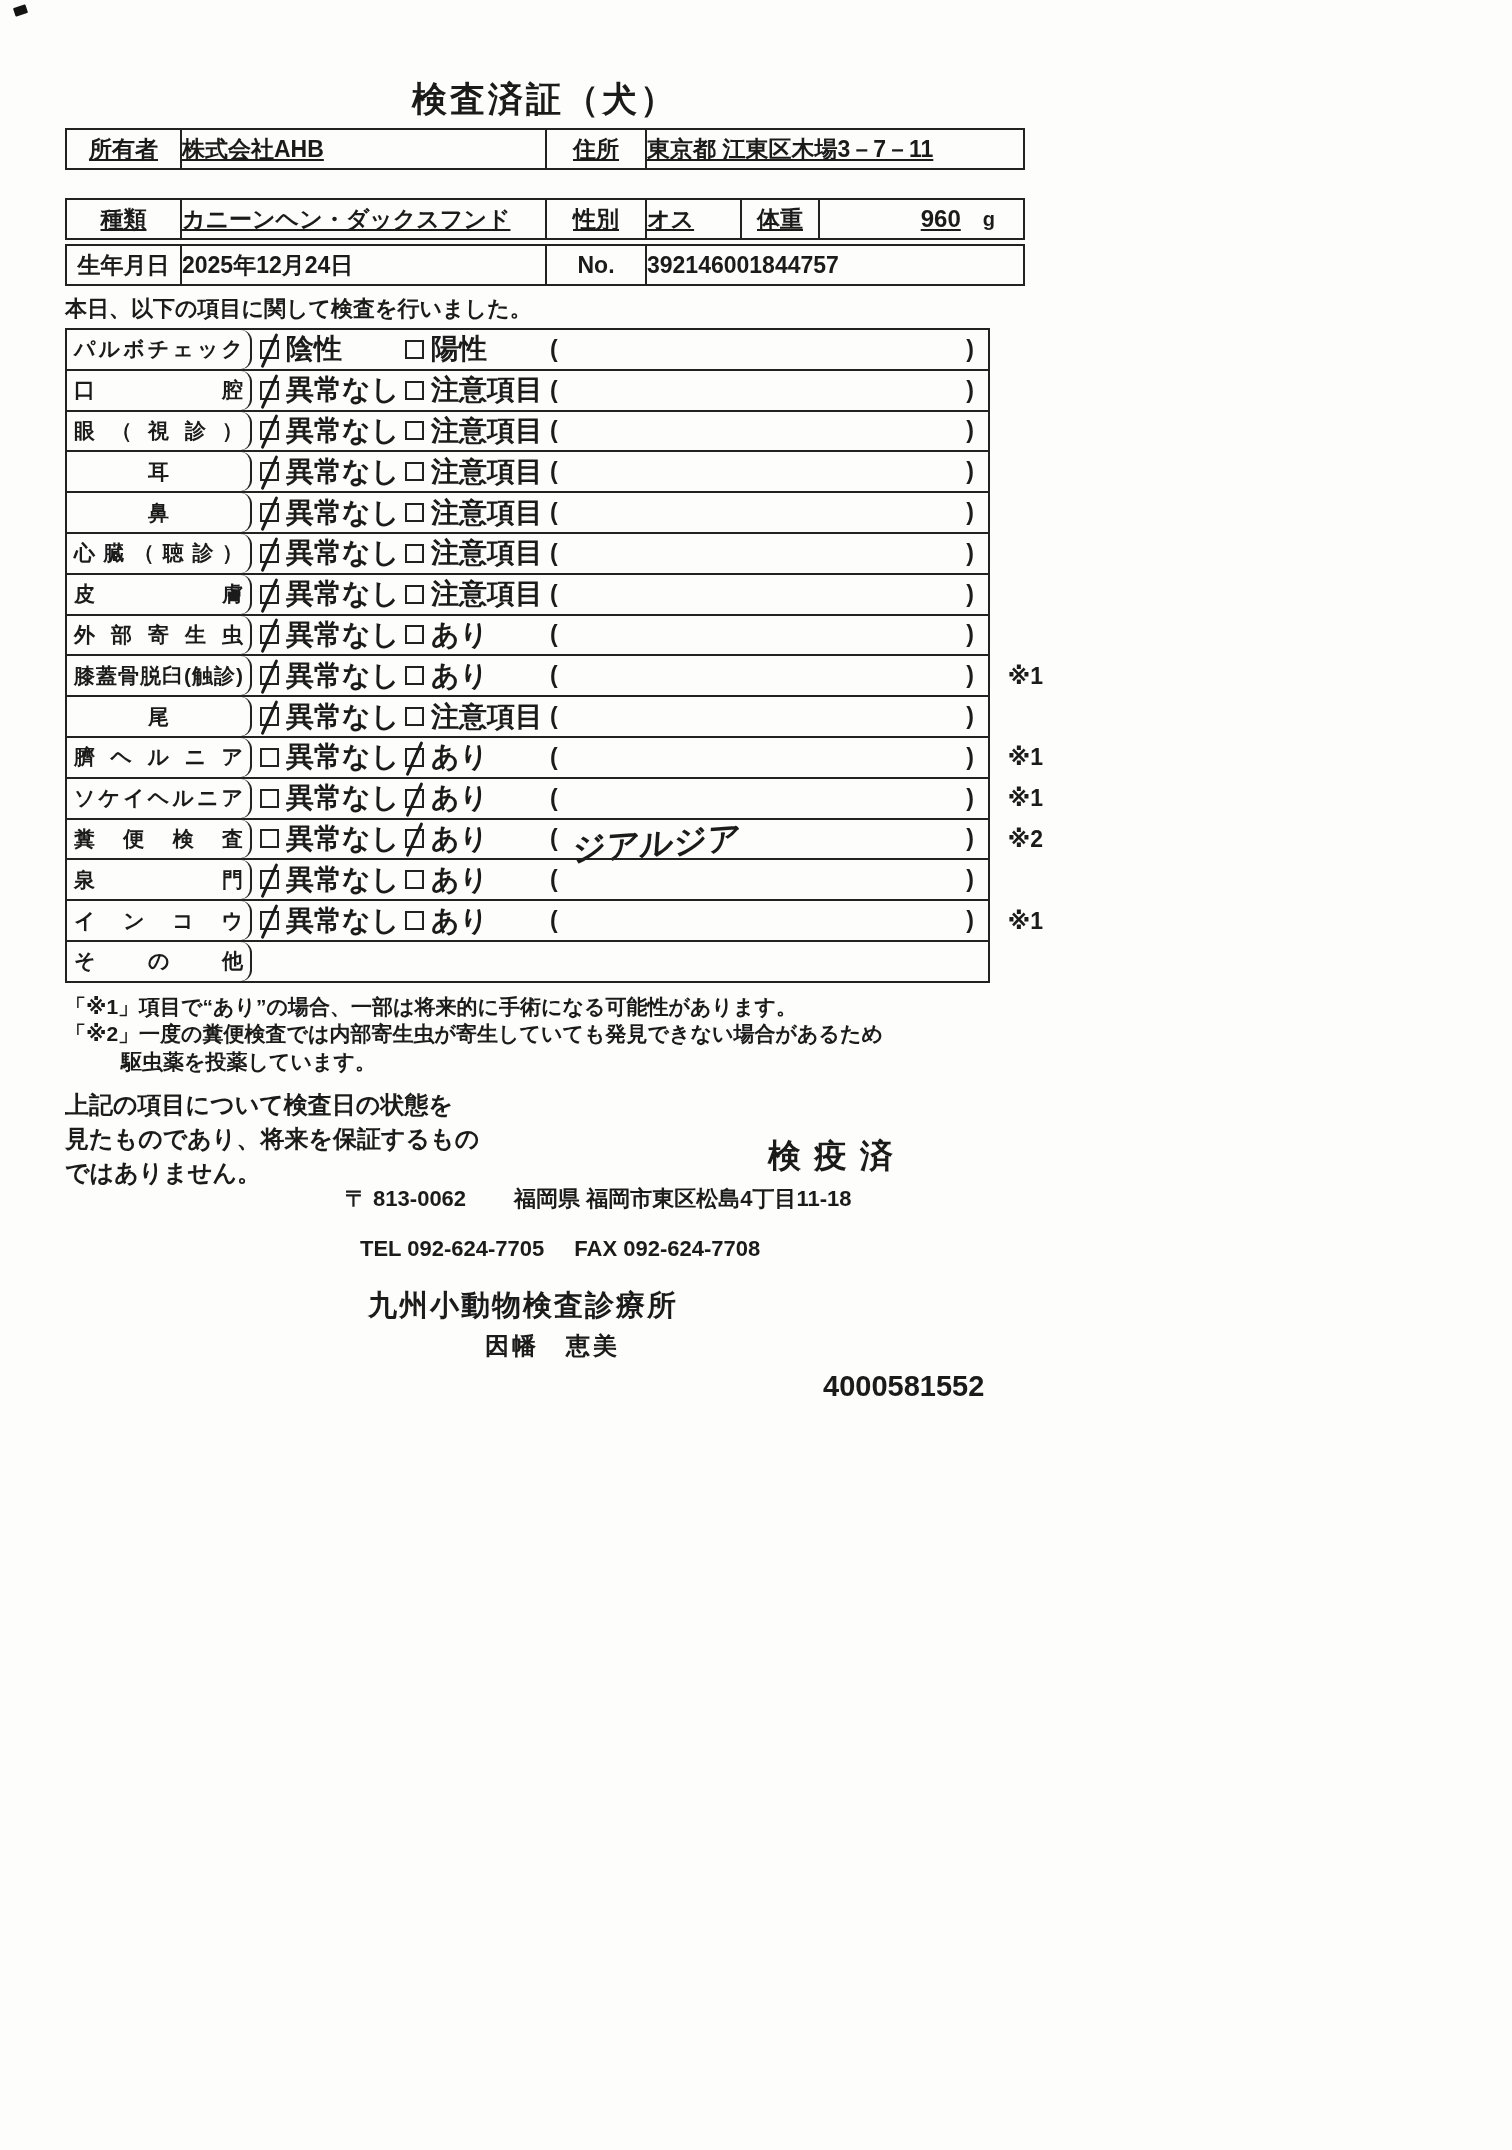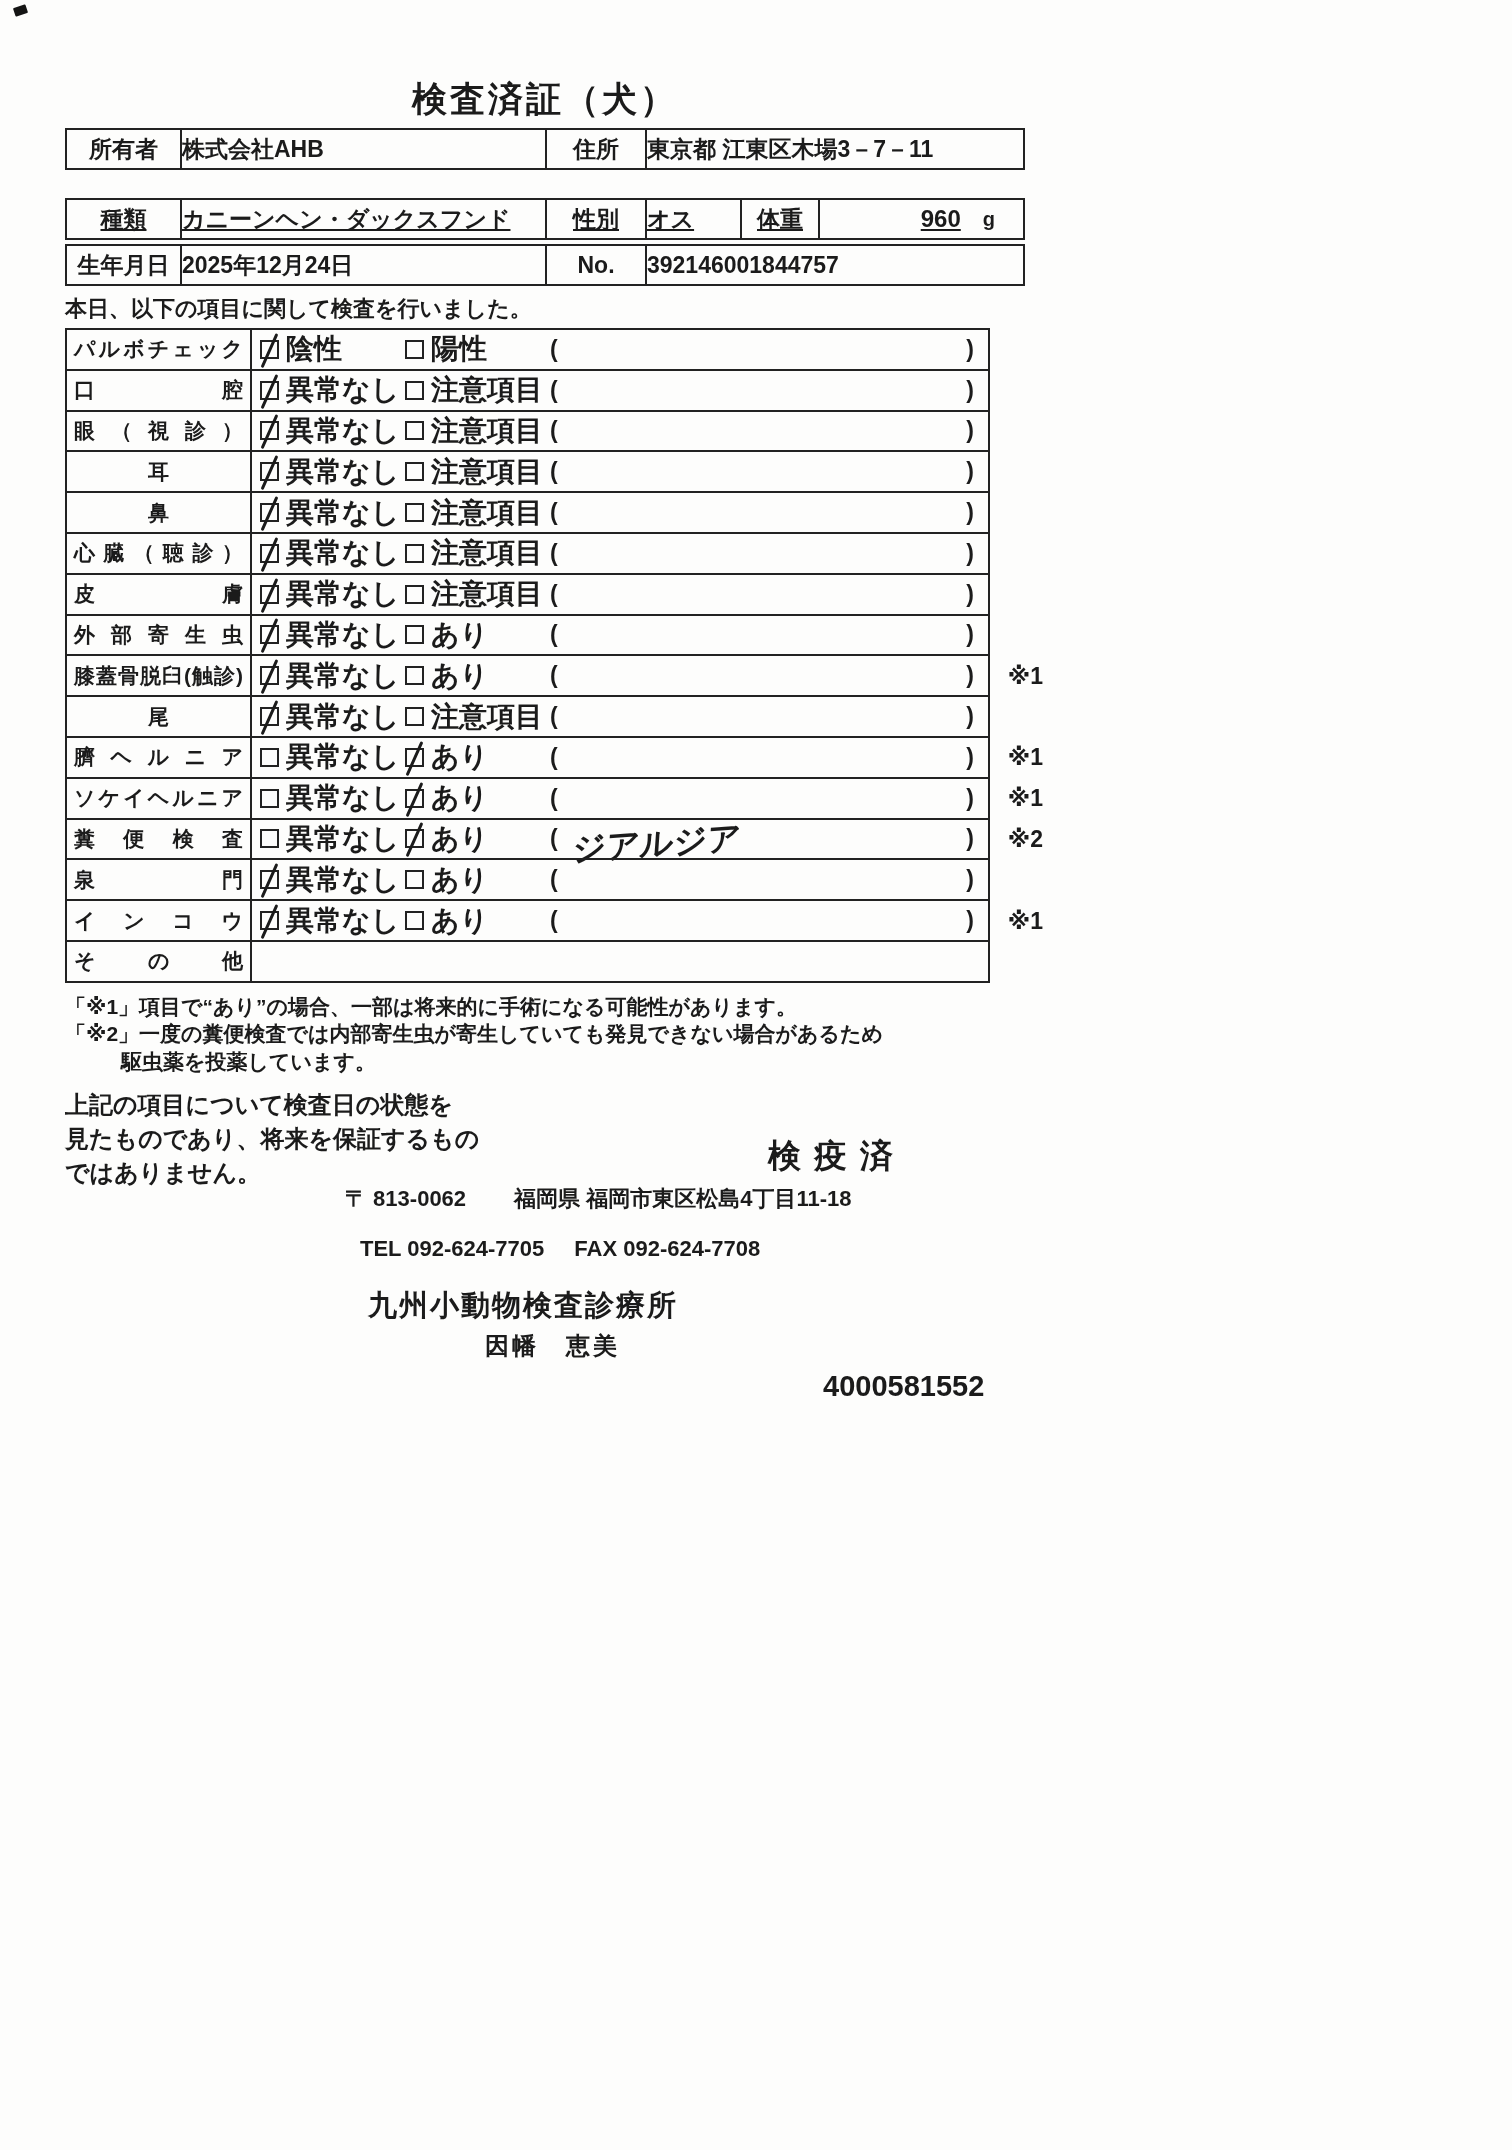--- a/index.html
+++ b/index.html
@@ -25,33 +25,33 @@
   .hdr-table .cell{display:flex;align-items:center;box-sizing:border-box;}
   .c-label{justify-content:center;border-right:2px solid #222;}
   .c-value{padding-left:0;}
   .br{border-right:2px solid #222;}
   .w115{width:115px;}
   .w365{width:365px;}
   .w100{width:100px;}
   .w95{width:95px;}
   .w78{width:78px;}
   .grow{flex:1;}
-  .t1{margin-top:8px;}
+  .t1{margin-top:8px;text-decoration:underline;}
   .t2{margin-top:28px;text-decoration:underline;}
   .t3{margin-top:4px;}
   .weight-cell{flex:1;display:flex;align-items:center;justify-content:flex-end;padding-right:28px;}
   .weight-cell .num{margin-right:22px;font-size:24px;}
   .weight-cell .unit{font-size:20px;}
 
   .intro{margin-top:8px;font-size:22px;height:28px;}
 
   .insp-table{margin-top:6px;width:925px;border:2.5px solid #222;box-sizing:border-box;}
   .insp-row{position:relative;display:flex;align-items:stretch;height:38.8px;}
   .insp-row + .insp-row{border-top:2px solid #222;}
-  .insp-label{width:185px;border-right:2px solid #222;display:flex;align-items:center;padding:0 7px;box-sizing:border-box;font-size:21px;flex:none;}
+  .insp-label{width:185px;border-right:2px solid #222;display:flex;align-items:center;padding:0 7px;box-sizing:border-box;font-size:21px;flex:none;border-radius:11px;}
   .insp-label-text{display:block;width:100%;text-align:justify;text-align-last:justify;}
   .insp-label-text.single{text-align:center;text-align-last:center;}
   .insp-content{flex:1;display:flex;align-items:center;padding-left:8px;min-width:0;}
   .opt{display:flex;align-items:center;width:145px;flex:none;font-size:28px;}
   .cbx{width:15px;height:15px;border:2.5px solid #222;position:relative;margin-right:7px;flex:none;}
   .mark{position:absolute;left:6px;top:-10px;width:2.6px;height:37px;background:#1b1b1b;transform:rotate(24deg);border-radius:2px;}
   .paren-area{flex:1;display:flex;align-items:center;padding-right:14px;font-size:23px;min-width:0;}
   .paren-area .hand{flex:1;padding-left:14px;font-size:33px;font-weight:600;transform:rotate(-4deg) skewX(-8deg);white-space:nowrap;overflow:visible;position:relative;top:-2px;}
   .insp-note{position:absolute;right:-55px;top:50%;transform:translateY(-50%);font-size:23px;font-weight:bold;}
 

